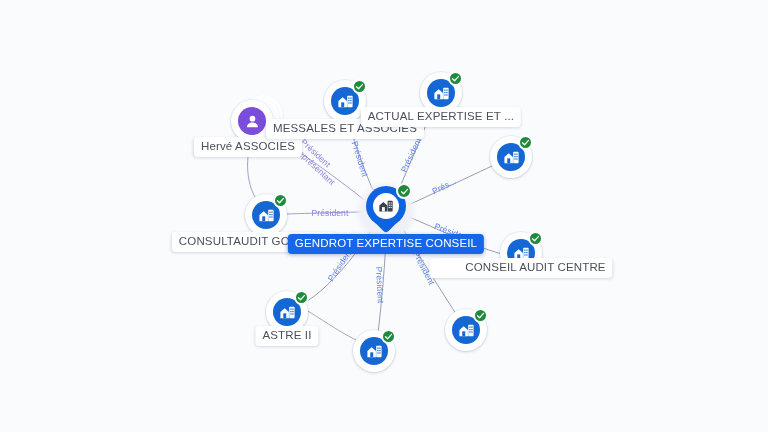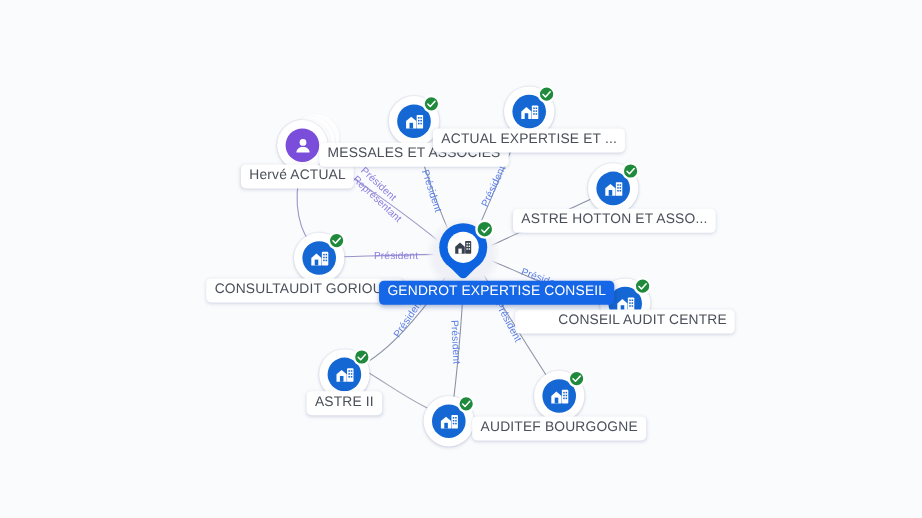--- a/index.html
+++ b/index.html
@@ -111,21 +111,20 @@
     white-space:nowrap;
     box-shadow:0 1px 3px rgba(40,60,110,.18);
     line-height:13px;
   }
   .nlabel.selected{
     background:#1667e8;
     color:#ffffff;
     box-shadow:0 1px 4px rgba(20,60,140,.35);
     font-size:11.5px;
     z-index:40;
-    margin-left:28px;
   }
 
   
   .elabel{
     position:absolute;
     transform-origin:center center;
     color:#8a7fe0;
     font-size:8.5px;
     white-space:nowrap;
     letter-spacing:.1px;
@@ -377,24 +376,22 @@
           </div>
         </div>
         <div class="badge">
           <svg width="9" height="9" viewBox="0 0 24 24" aria-hidden="true">
             <path d="M4 12.5 L9.5 18 L20 6.5" fill="none" stroke="#ffffff" stroke-width="3.4" stroke-linecap="round" stroke-linejoin="round"></path>
           </svg>
         </div>
       </div>
     </div>
   <div class="layer" id="label-layer">
-      <div class="nlabel" style="left: 248px; top: 137px;">Hervé ACTUAL</div>
+      <div class="nlabel" style="left: 248px; top: 137px;">Hervé ASSOCIES</div>
       <div class="nlabel" style="left: 345px; top: 119px;">MESSALES ET ASSOCIES</div>
       <div class="nlabel" style="left: 441px; top: 107px;">ACTUAL EXPERTISE ET ...</div>
-      <div class="nlabel" style="left: 512px; top: 174px;">ASTRE HOTTON ET ASSO...</div>
       <div class="nlabel" style="left: 521px; top: 258px; padding-left: 36px;">CONSEIL AUDIT CENTRE</div>
-      <div class="nlabel" style="left: 466px; top: 347px;">AUDITEF BOURGOGNE</div>
       <div class="nlabel" style="left: 287px; top: 326px; text-align: center;">ASTRE II</div>
       <div class="nlabel" style="left: 254px; top: 232px;">CONSULTAUDIT GORIOU...</div>
       <div class="nlabel selected" style="left: 386px; top: 234px;">GENDROT EXPERTISE CONSEIL</div>
     </div>
 
 </div>
 
 </body></html>

